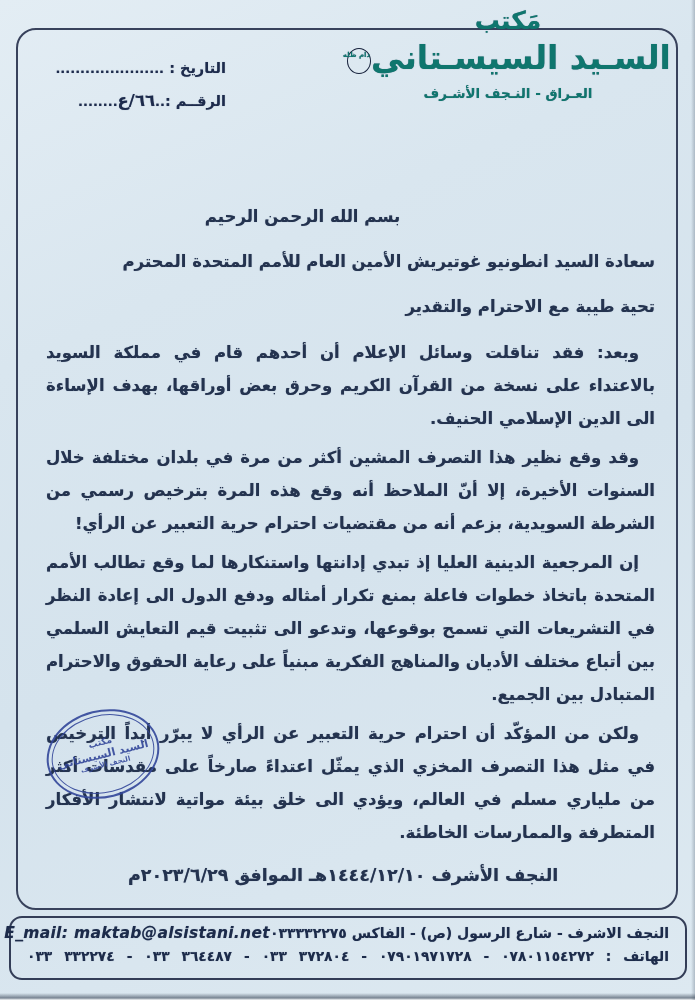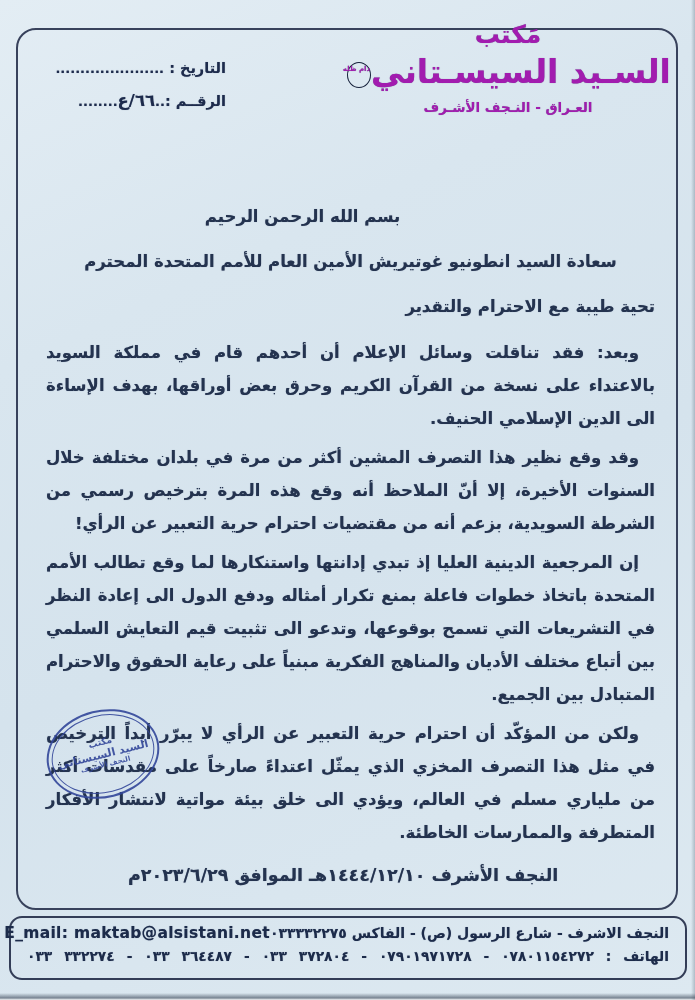--- a/index.html
+++ b/index.html
@@ -14,40 +14,40 @@
   .page-edge-bottom{position:absolute;left:0;right:0;bottom:0;height:7px;background:linear-gradient(180deg,rgba(40,52,70,0) 0%,rgba(40,52,70,.55) 70%,#f5f7f8 100%);}
   .page-edge-right{position:absolute;top:0;bottom:0;right:0;width:4px;background:linear-gradient(270deg,rgba(40,52,70,.25),rgba(40,52,70,0));}
 
   
   .main-border{
     position:absolute; left:16px; right:17px; top:28px; bottom:90px;
     border:2.5px solid #38425c; border-radius:20px; pointer-events:none;
   }
 
   
-  .masthead{ position:absolute; top:20px; right:22px; width:330px; text-align:center; color:#a21caf; }
+  .masthead{ position:absolute; top:6px; right:22px; width:330px; text-align:center; color:#0f766e; }
   .masthead .l1{ font-size:25px; font-weight:bold; letter-spacing:0; }
   .masthead .l2{ font-size:33px; font-weight:bold; white-space:nowrap; margin-top:2px; line-height:1.25; }
   .roundel{
     display:inline-block; width:24px; height:26px; border:1.6px solid #17223c; border-radius:50%;
     font-size:7px; font-weight:bold; line-height:1.25; vertical-align:super; margin-left:2px;
     padding-top:2px; box-sizing:border-box;
   }
   .masthead .l3{ font-size:13.5px; font-weight:bold; margin-top:7px; }
 
   
   .ref-block{ position:absolute; top:52px; left:56px; width:170px; font-size:14.5px; font-weight:bold; color:#1d2b4c; text-align:right;margin-top:8px; }
   .ref-row{ margin-bottom:15px; white-space:nowrap; }
   .ref-dots{ font-size:13px; }
   .hand-value{ font-size:16.5px; }
 
   
   .letter-body{ position:absolute; top:200px; right:40px; left:46px; font-size:16.5px; font-weight:bold; line-height:33px; color:#24334f; }
   .basmala{ text-align:center; position:relative; right:48px; margin-bottom:12px; }
-  .addressee{ text-align:center; margin-bottom:12px; }
+  .addressee{ text-align:right; margin-bottom:12px; }
   .greeting{ text-align:right; margin-bottom:13px; }
   .para{ text-align:justify; text-indent:16px; margin:0 0 6px 0; }
   .date-line{ font-size:17.5px; text-align:left; padding-left:0; margin-top:10px; white-space:nowrap; padding-right:0; }
   .date-line-inner{ display:inline-block; margin-left:82px; direction:rtl; }
 
   
   .stamp{ position:absolute; left:46px; top:710px; width:114px; height:88px; transform:rotate(-14deg); color:#33479a; opacity:.9; }
   .stamp-oval{
     position:relative; width:100%; height:100%; border:2.5px solid currentColor; border-radius:50%;
     display:flex; flex-direction:column; align-items:center; justify-content:center; box-sizing:border-box;
@@ -58,21 +58,21 @@
   .stamp .s3{ font-size:7px; font-weight:bold; line-height:1.2; }
 
   
   .footer-box{
     position:absolute; left:9px; right:8px; top:916px; height:64px;
     border:2.3px solid #333d57; border-radius:13px; box-sizing:border-box;
     padding:6px 16px 0 16px; color:#1c2b4a;
   }
   .footer-row1{ display:flex; justify-content:space-between; align-items:baseline; font-weight:bold; }
   .address-fax{ font-size:14px; white-space:nowrap; }
-  .email{ direction:ltr; font-size:15.5px; letter-spacing:.3px; white-space:nowrap; }
+  .email{ direction:ltr; font-size:15.5px; letter-spacing:.3px; white-space:nowrap;font-style:italic; }
   .footer-row2{ margin-top:6px; font-size:13.8px; font-weight:bold; direction:rtl; text-align:justify; text-align-last:justify; word-spacing:4px; }
 </style>
 </head>
 <body>
 
 <div class="main-border"></div>
 
 <div class="masthead ink">
   <div class="l1">مَكتب</div>
   <div class="l2"><span>السـيد السيسـتاني</span><span class="roundel">دام ظله</span></div>

